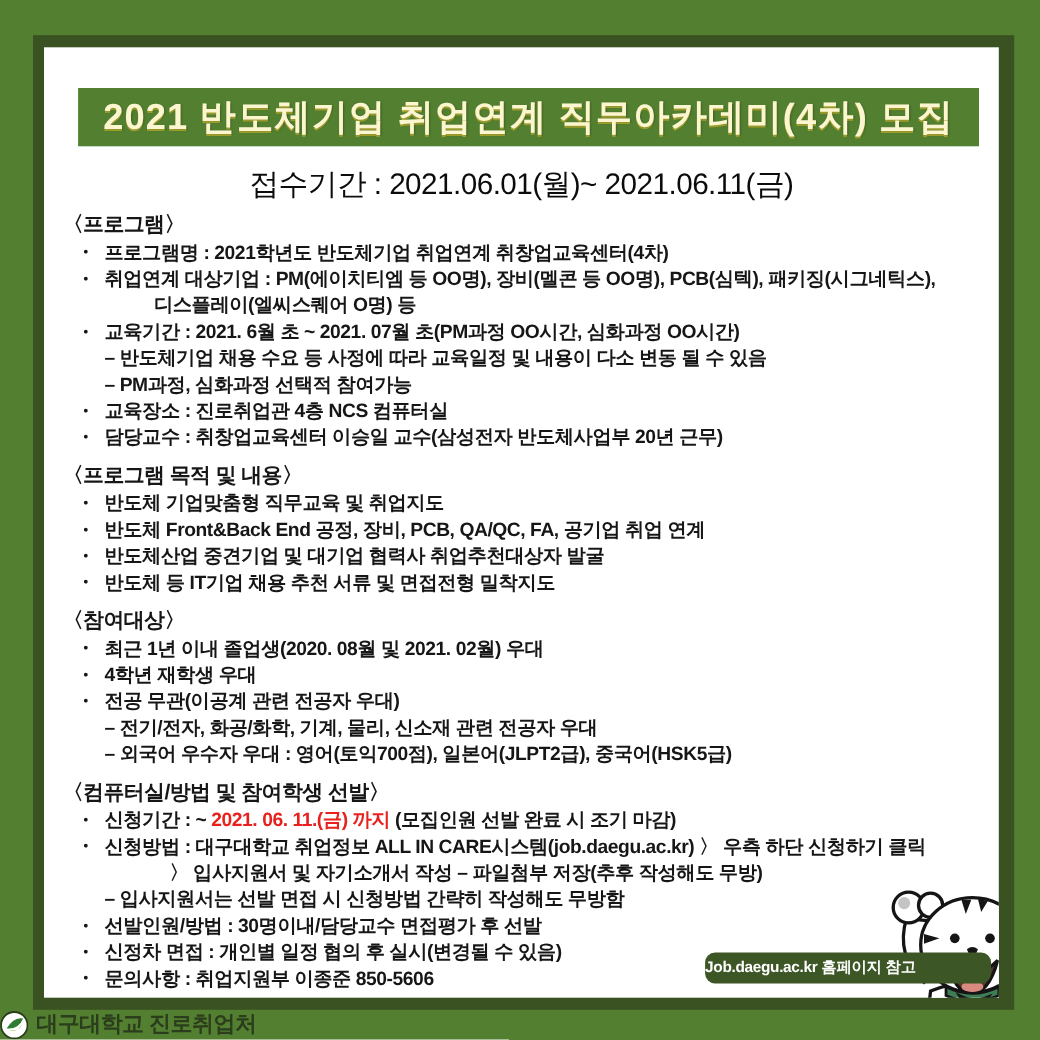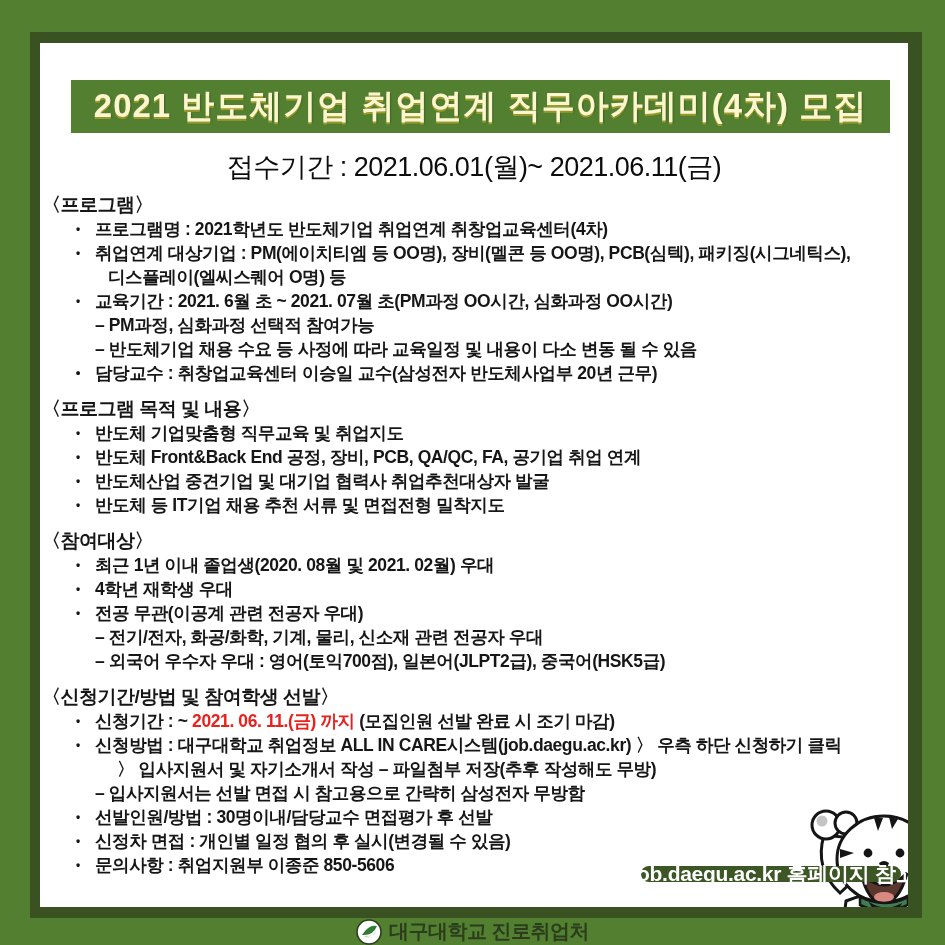--- a/index.html
+++ b/index.html
@@ -29,38 +29,38 @@
     white-space:nowrap;
   }
   .subtitle{
     position:absolute;left:0;top:106px;width:100%;
     text-align:center;font-size:27px;font-weight:400;color:#0c0c0c;
     letter-spacing:-0.5px;white-space:nowrap;
   }
   .content{position:absolute;left:0;top:150px;width:100%;color:var(--ink);}
   .sec + .sec{margin-top:12px;}
   .line{position:relative;line-height:24px;font-size:17.5px;font-weight:700;letter-spacing:-0.4px;white-space:nowrap;}
-  .line.h{padding-left:2px;font-size:19px;font-weight:800;letter-spacing:-0.5px;}
+  .line.h{padding-left:17px;font-size:19px;font-weight:800;letter-spacing:-0.5px;}
   .line.b{padding-left:55px;}
   .line.s{padding-left:55px;}
-  .line.c1{padding-left:68px;}
-  .line.c2{padding-left:77px;}
+  .line.c1{padding-left:100px;}
+  .line.c2{padding-left:114px;}
   .dot{position:absolute;left:36px;top:0;font-size:12px;line-height:24px;}
   .red{color:var(--red);}
   .badge{
-    position:absolute;left:601px;top:823px;width:260px;height:16px;
+    position:absolute;left:601px;top:823px;width:260px;height:28px;
     background:var(--badge-green);border-radius:9px;
-    display:flex;align-items:center;justify-content:center;
-    color:#ffffff;font-size:21px;font-weight:800;letter-spacing:-0.3px;
+    display:flex;align-items:center;
+    color:#ffffff;font-size:14px;font-weight:800;letter-spacing:-0.3px;
     z-index:5;white-space:nowrap;
   }
   .tiger{position:absolute;left:748px;top:742px;width:160px;height:165px;z-index:4;}
   .footer{
     position:absolute;left:0;top:918px;width:945px;height:27px;
-    display:flex;align-items:center;justify-content:center;gap:7px;
+    display:flex;align-items:center;gap:7px;
   }
   .footer-text{font-size:20px;font-weight:800;color:var(--footer-ink);letter-spacing:-0.5px;line-height:27px;}
   .seal{width:26px;height:26px;flex:0 0 auto;}
 </style>
 </head>
 <body>
 
 <div class="frame"></div>
 
 <div class="page">
@@ -71,46 +71,46 @@
 
   <div class="subtitle">접수기간 : 2021.06.01(월)~ 2021.06.11(금)</div>
 
   <div class="content">
       <div class="sec">
         <div class="line h">〈프로그램〉</div>
         <div class="line b"><span class="dot">•</span><span>프로그램명 : 2021학년도 반도체기업 취업연계 취창업교육센터(4차)</span></div>
         <div class="line b"><span class="dot">•</span><span>취업연계 대상기업 : PM(에이치티엠 등 OO명), 장비(멜콘 등 OO명), PCB(심텍), 패키징(시그네틱스),</span></div>
         <div class="line c1"><span>디스플레이(엘씨스퀘어 O명) 등</span></div>
         <div class="line b"><span class="dot">•</span><span>교육기간 : 2021. 6월 초 ~ 2021. 07월 초(PM과정 OO시간, 심화과정 OO시간)</span></div>
+        <div class="line s"><span>– 반도체기업 채용 수요 등 사정에 따라 교육일정 및 내용이 다소 변동 될 수 있음</span></div>
         <div class="line s"><span>– PM과정, 심화과정 선택적 참여가능</span></div>
-        <div class="line s"><span>– 반도체기업 채용 수요 등 사정에 따라 교육일정 및 내용이 다소 변동 될 수 있음</span></div>
-        <div class="line b"><span class="dot">•</span></div>
+        <div class="line b"><span class="dot">•</span><span>교육장소 : 진로취업관 4층 NCS 컴퓨터실</span></div>
         <div class="line b"><span class="dot">•</span><span>담당교수 : 취창업교육센터 이승일 교수(삼성전자 반도체사업부 20년 근무)</span></div>
       </div>
       <div class="sec">
         <div class="line h">〈프로그램 목적 및 내용〉</div>
         <div class="line b"><span class="dot">•</span><span>반도체 기업맞춤형 직무교육 및 취업지도</span></div>
         <div class="line b"><span class="dot">•</span><span>반도체 Front&amp;Back End 공정, 장비, PCB, QA/QC, FA, 공기업 취업 연계</span></div>
         <div class="line b"><span class="dot">•</span><span>반도체산업 중견기업 및 대기업 협력사 취업추천대상자 발굴</span></div>
         <div class="line b"><span class="dot">•</span><span>반도체 등 IT기업 채용 추천 서류 및 면접전형 밀착지도</span></div>
       </div>
       <div class="sec">
         <div class="line h">〈참여대상〉</div>
         <div class="line b"><span class="dot">•</span><span>최근 1년 이내 졸업생(2020. 08월 및 2021. 02월) 우대</span></div>
         <div class="line b"><span class="dot">•</span><span>4학년 재학생 우대</span></div>
         <div class="line b"><span class="dot">•</span><span>전공 무관(이공계 관련 전공자 우대)</span></div>
         <div class="line s"><span>– 전기/전자, 화공/화학, 기계, 물리, 신소재 관련 전공자 우대</span></div>
         <div class="line s"><span>– 외국어 우수자 우대 : 영어(토익700점), 일본어(JLPT2급), 중국어(HSK5급)</span></div>
       </div>
       <div class="sec">
-        <div class="line h">〈신청기간/방법 및 참여학생 선발〉</div>
+        <div class="line h">〈컴퓨터실/방법 및 참여학생 선발〉</div>
         <div class="line b"><span class="dot">•</span><span>신청기간 : ~ </span><span class="red">2021. 06. 11.(금) 까지</span><span> (모집인원 선발 완료 시 조기 마감)</span></div>
         <div class="line b"><span class="dot">•</span><span>신청방법 : 대구대학교 취업정보 ALL IN CARE시스템(job.daegu.ac.kr) 〉 우측 하단 신청하기 클릭</span></div>
         <div class="line c2"><span>〉 입사지원서 및 자기소개서 작성 – 파일첨부 저장(추후 작성해도 무방)</span></div>
-        <div class="line s"><span>– 입사지원서는 선발 면접 시 참고용으로 간략히 삼성전자 무방함</span></div>
+        <div class="line s"><span>– 입사지원서는 선발 면접 시 신청방법 간략히 작성해도 무방함</span></div>
         <div class="line b"><span class="dot">•</span><span>선발인원/방법 : 30명이내/담당교수 면접평가 후 선발</span></div>
         <div class="line b"><span class="dot">•</span><span>신정차 면접 : 개인별 일정 협의 후 실시(변경될 수 있음)</span></div>
         <div class="line b"><span class="dot">•</span><span>문의사항 : 취업지원부 이종준 850-5606</span></div>
       </div>
     </div>
 
   <svg class="tiger" viewBox="0 0 160 165" aria-hidden="true">
 
     <path d="M134,118 q24,8 18,42 l-12,2 q6,-26 -12,-34 z" fill="#ffffff" stroke="#151515" stroke-width="3"></path>
     <path d="M146,138 l-14,4 l2,8 l13,-3 z" fill="#151515"></path>

